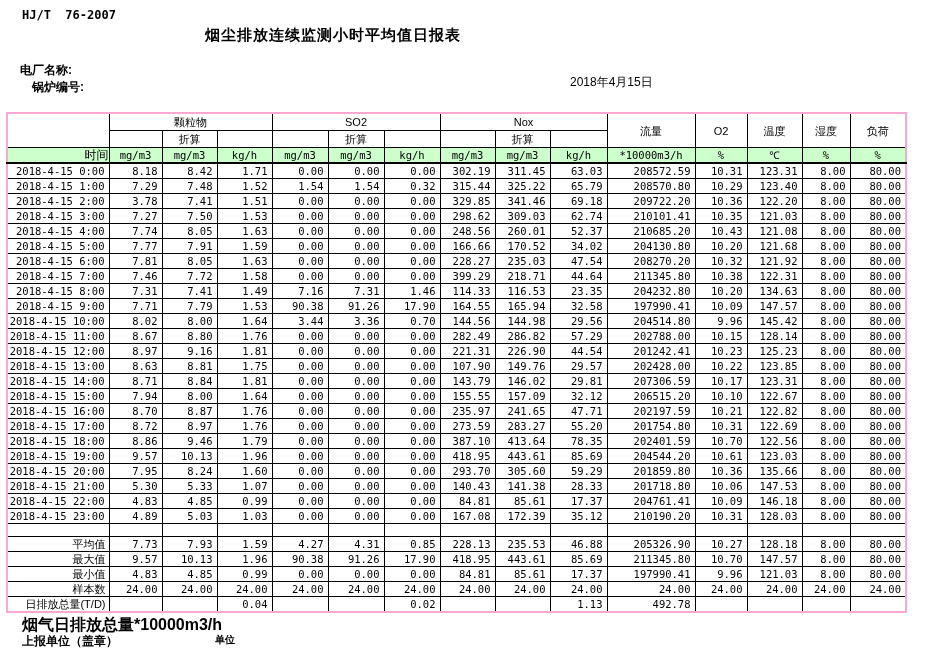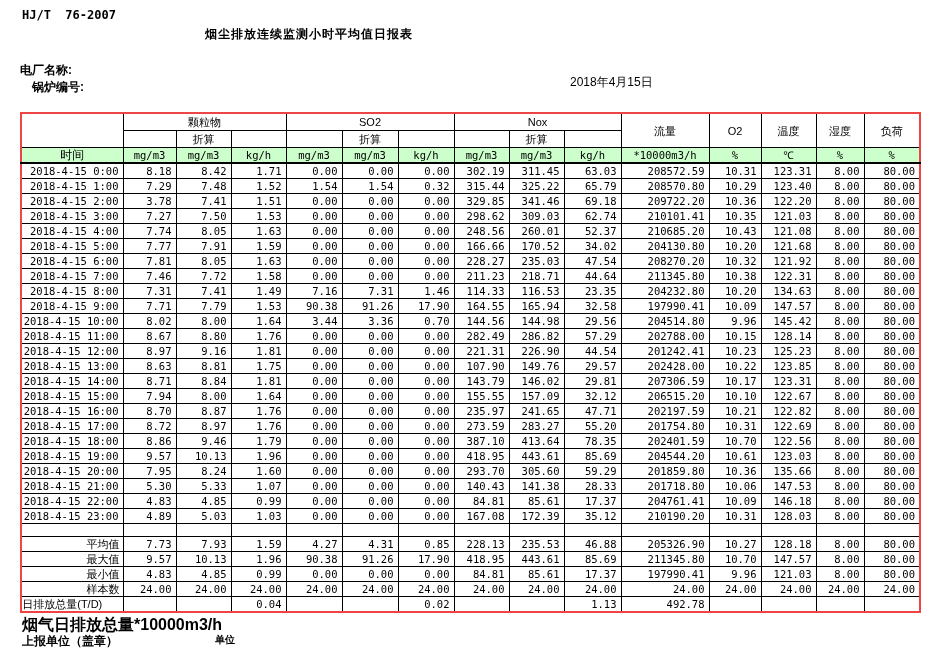--- a/index.html
+++ b/index.html
@@ -1,33 +1,33 @@
 <!DOCTYPE html>
 <html><head>
 <meta charset="utf-8">
 <style>
   html,body{margin:0;padding:0;background:#fff;}
   body{width:941px;height:656px;position:relative;font-family:"Liberation Sans",sans-serif;color:#000;}
   .abs{position:absolute;white-space:pre;}
   .std{left:22px;top:8px;font-family:"DejaVu Sans Mono",monospace;font-size:12px;font-weight:bold;}
-  .title{left:205px;top:26px;font-size:12px;font-weight:bold;letter-spacing:1px;}
+  .title{left:205px;top:26px;font-size:15px;font-weight:bold;letter-spacing:1px;}
   .plant{left:20px;top:62px;font-size:12px;font-weight:bold;}
   .boiler{left:20px;top:79px;font-size:12px;font-weight:bold;margin-left:12px;}
   .rdate{left:570px;top:74px;font-size:12px;}
-  table{position:absolute;left:20px;top:112px;border-collapse:collapse;table-layout:fixed;border:2px solid #ef4444;}
+  table{position:absolute;left:6px;top:112px;border-collapse:collapse;table-layout:fixed;border:2px solid #f9a8d4;}
   td,th{border:1px solid #000;padding:0 4px 0 0;height:14px;line-height:14px;font-weight:normal;font-size:11px;overflow:hidden;white-space:pre;}
   thead th{text-align:center;padding:0;}
   .grow th{height:16px;line-height:16px;}
   .num,.time-cell{text-align:right;font-family:"DejaVu Sans Mono",monospace;font-size:10.5px;}
   .green{background:#ccffcc;text-align:center;}
   .units td,.units th{height:14px;line-height:14px;border-bottom:2px solid #000;font-family:"DejaVu Sans Mono",monospace;font-size:10.5px;}
-  .units .timeh{font-family:"Liberation Sans",sans-serif;font-size:12px;}
+  .units .timeh{font-family:"Liberation Sans",sans-serif;font-size:12px;text-align:right;}
   .spacer td{height:12px;line-height:12px;}
   .sum-label{text-align:right;font-size:11px;padding-right:3px;}
-  .sum-label.overflow{text-align:center;text-indent:-17px;overflow:visible;}
+  .sum-label.overflow{text-align:right;text-indent:-17px;overflow:visible;}
   .ftr1{left:22px;top:615px;font-size:16px;font-weight:bold;}
   .ftr2{left:22px;top:633px;font-size:12px;font-weight:bold;}
   .ftr3{left:215px;top:633px;font-size:10px;font-weight:bold;}
 </style>
 </head>
 <body>
 
 <div class="abs std">HJ/T  76-2007</div>
 <div class="abs title">烟尘排放连续监测小时平均值日报表</div>
 <div class="abs plant">电厂名称:</div>
@@ -214,21 +214,21 @@
         <td class="num">80.00</td>
       </tr>
       <tr>
         <td class="time-cell">2018-4-15 7:00</td>
         <td class="num">7.46</td>
         <td class="num">7.72</td>
         <td class="num">1.58</td>
         <td class="num">0.00</td>
         <td class="num">0.00</td>
         <td class="num">0.00</td>
-        <td class="num">211.23</td>
+        <td class="num">399.29</td>
         <td class="num">218.71</td>
         <td class="num">44.64</td>
         <td class="num">211345.80</td>
         <td class="num">10.38</td>
         <td class="num">122.31</td>
         <td class="num">8.00</td>
         <td class="num">80.00</td>
       </tr>
       <tr>
         <td class="time-cell">2018-4-15 8:00</td>

